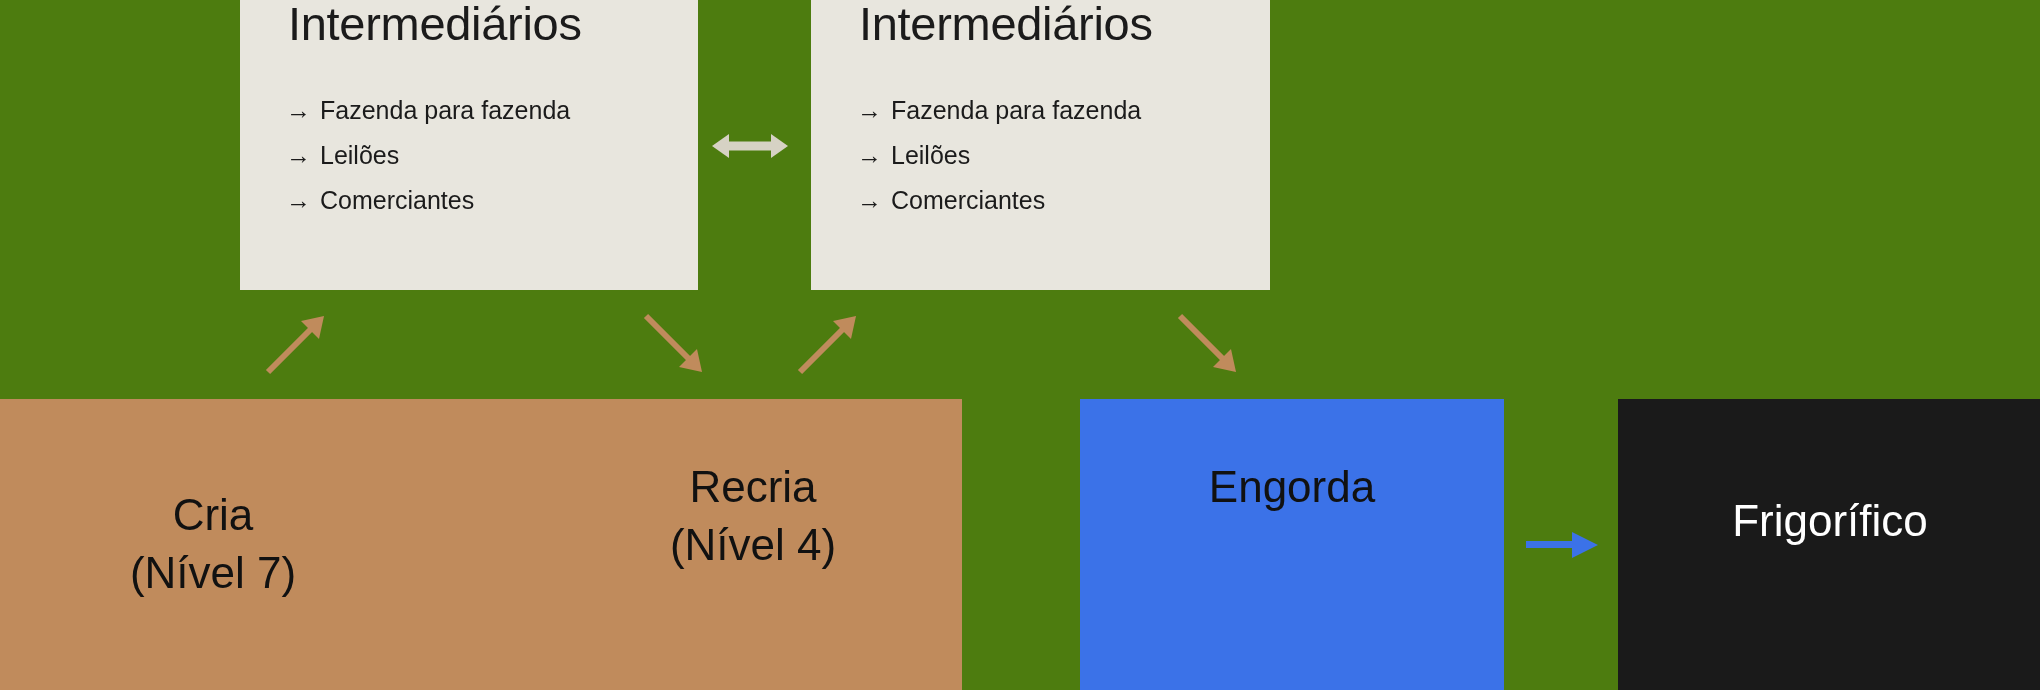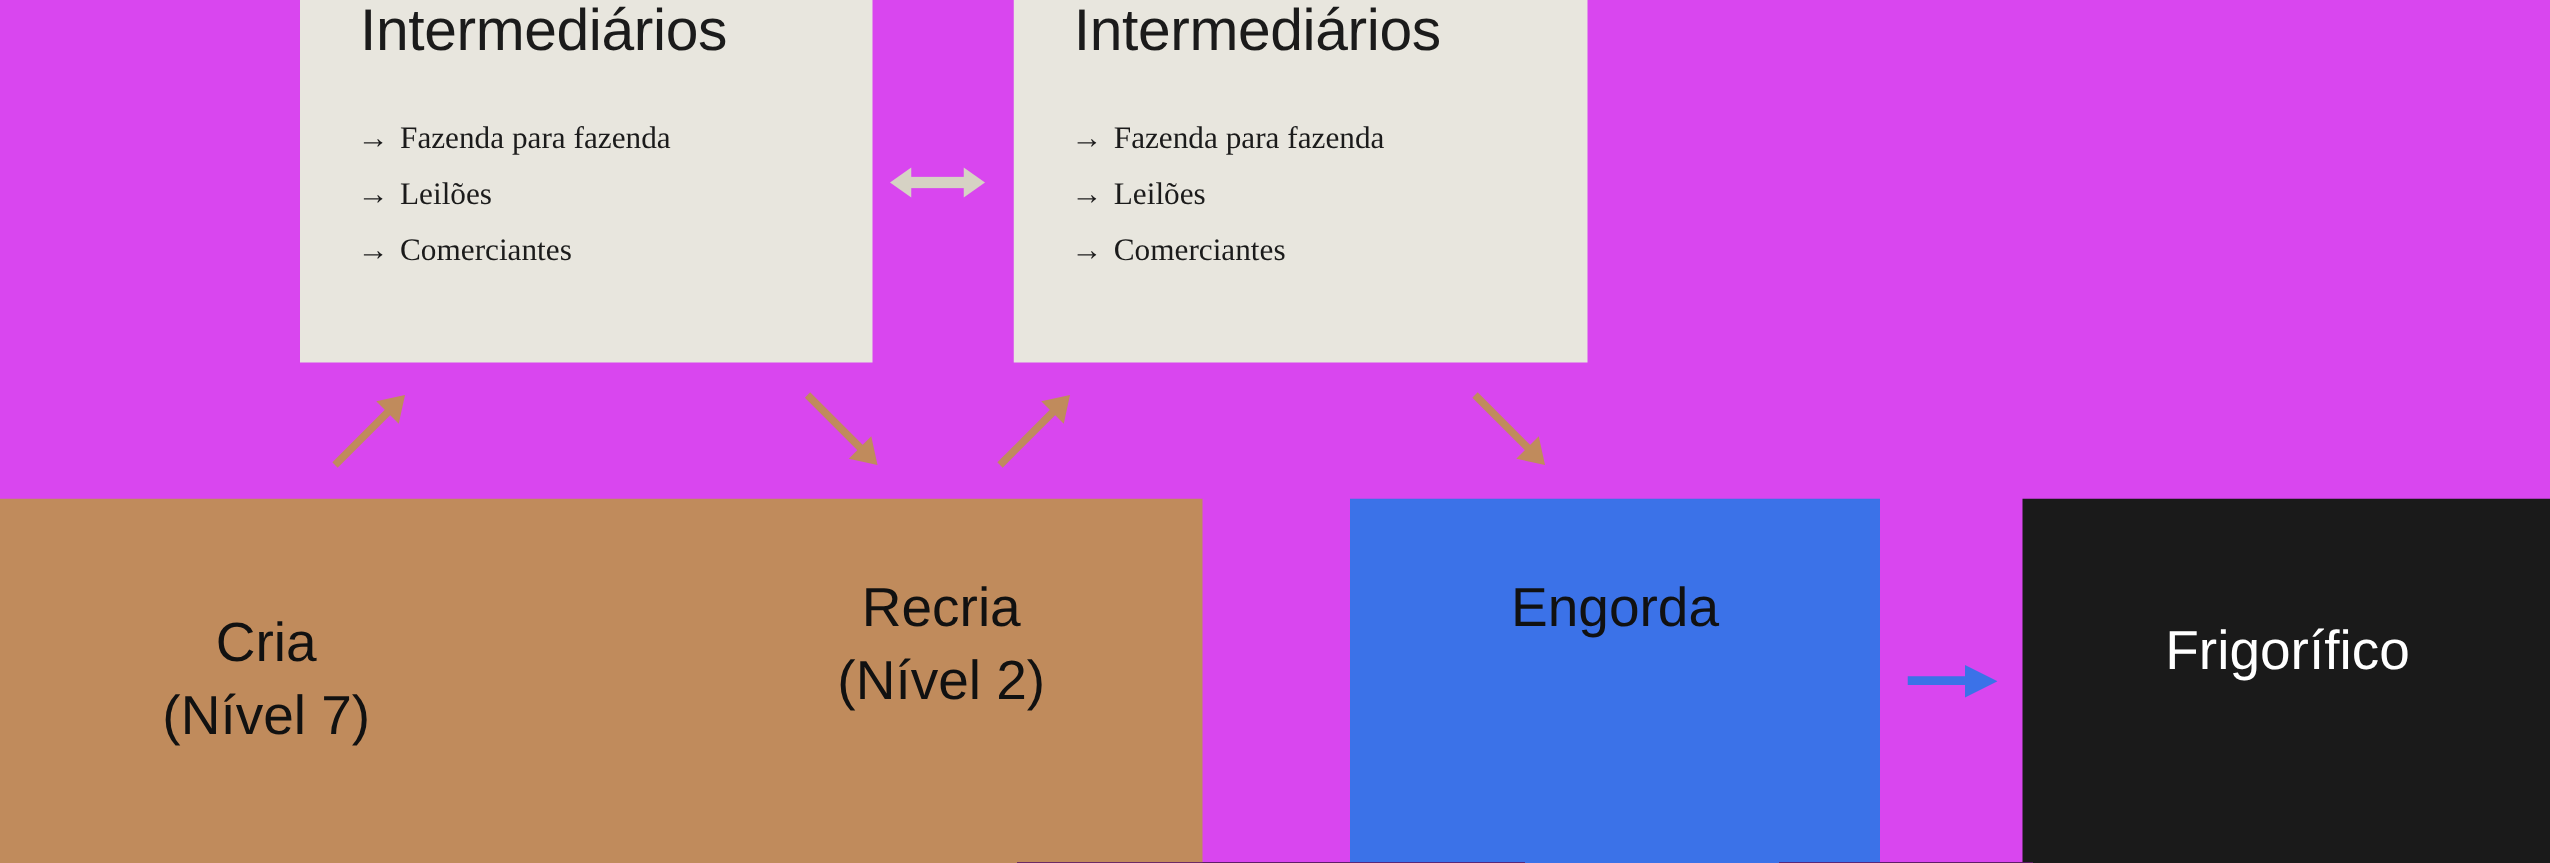--- a/index.html
+++ b/index.html
@@ -7,21 +7,21 @@
     padding: 0;
     background: #000000;
   }
   body {
     font-family: "Liberation Sans", sans-serif;
   }
   #canvas {
     position: relative;
     width: 2040px;
     height: 690px;
-    background: #d946ef;
+    background: #4d7c0f;
     overflow: hidden;
   }
 
   
   .card {
     position: absolute;
     background: #E8E6DE;
     box-sizing: border-box;
     padding: 0;
   }
@@ -41,21 +41,20 @@
     top: 114px;
     margin: 0;
     padding: 0;
     list-style: none;
   }
   .card-list li {
     font-size: 25px;
     line-height: 45px;
     color: #1B1B1B;
     white-space: nowrap;
-    font-family: Liberation Serif, serif;
   }
   .bullet-arrow {
     display: inline-block;
     width: 34px;
     color: #1B1B1B;
     font-size: 25px;
   }
 
   
   .dbl-arrow {
@@ -166,21 +165,21 @@
 
   <div class="stage stage-tan" style="left:0px; top:399px; width:962px; height:291px;"></div>
 
   <div class="stage-label" style="left:213px; top:470px;margin-top:16px;">
     <span>Cria</span>
     <span class="line2">(Nível 7)</span>
   </div>
 
   <div class="stage-label" style="left:753px; top:458px;">
     <span>Recria</span>
-    <span class="line2">(Nível 2)</span>
+    <span class="line2">(Nível 4)</span>
   </div>
 
   <div class="stage stage-blue" style="left:1080px; top:399px; width:424px; height:291px;"></div>
 
   <div class="stage-label" style="left:1292px; top:458px;">
     <span>Engorda</span>
   </div>
 
   <div class="blue-arrow" style="left:1526px; top:528px; width:72px; height:34px;">
     <svg width="72" height="34" viewBox="0 0 72 34">

